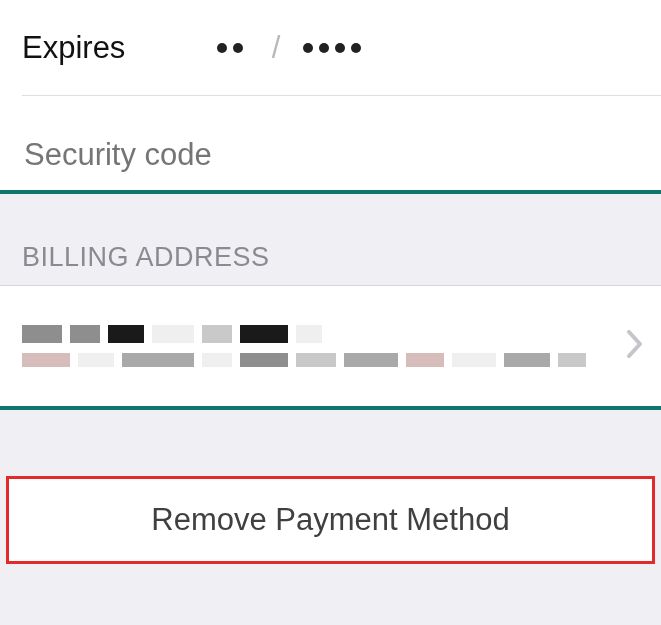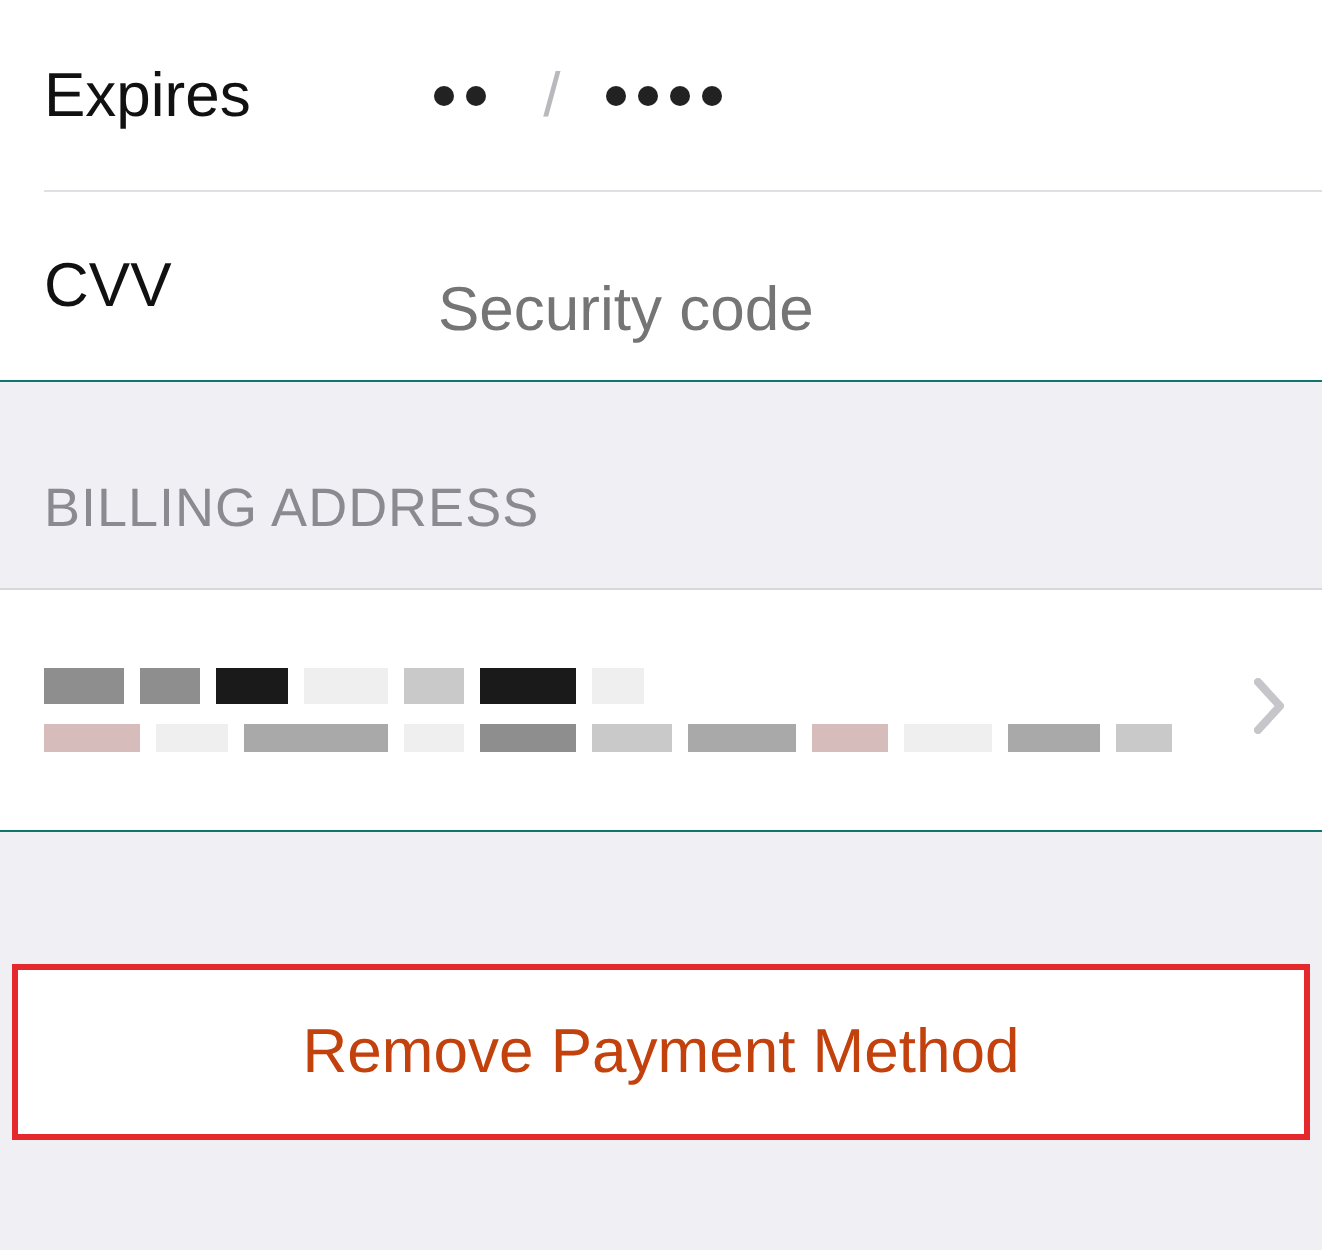--- a/index.html
+++ b/index.html
@@ -9,21 +9,21 @@
     width: 661px;
     height: 625px;
     background: #efeff4;
     font-family: -apple-system, "Helvetica Neue", Helvetica, Arial, sans-serif;
     color: #000;
     overflow: hidden;
   }
   .group {
     background: #fff;
     border-top: 1px solid #d7d7db;
-    border-bottom: 1px solid #0f766e;
+    border-bottom: 4px solid #0f766e;
   }
   .row {
     display: flex;
     align-items: center;
     padding: 0 22px;
     min-height: 95px;
     position: relative;
   }
   .row + .row::before {
     content: "";
@@ -54,21 +54,21 @@
     vertical-align: middle;
     margin-right: 6px;
   }
   .expires-value .slash {
     color: #b8b8bd;
     margin: 0 14px;
     font-size: 31px;
     vertical-align: middle;
   }
   .section-header {
-    padding: 48px 22px 24px 22px;
+    padding: 48px 22px 12px 22px;
     font-size: 27px;
     color: #8a8a90;
     letter-spacing: 0.5px;
   }
   .addr-row {
     display: flex;
     align-items: center;
     padding: 22px 18px 22px 22px;
     min-height: 120px;
   }
@@ -97,21 +97,21 @@
     border: 3px solid #e4282b;
     background: #fff;
     border-top: 3px solid #e4282b;
   }
   .remove-button {
     display: flex;
     align-items: center;
     justify-content: center;
     height: 82px;
     font-size: 31px;
-    color: #c2410c;
+    color: #404040;
     cursor: pointer;
   }
   
   .c1 { background: #8e8e8e; }
   .c2 { background: #1a1a1a; }
   .c3 { background: #c9c9c9; }
   .c4 { background: #efefef; }
   .c5 { background: #d6bdbc; }
   .c6 { background: #a9a9a9; }
 </style>
@@ -121,21 +121,20 @@
 <div class="group" style="border-top:none;">
   <div class="row">
     <div class="row-label">Expires</div>
     <div class="row-value expires-value">
       <span class="dot"></span><span class="dot"></span>
       <span class="slash">/</span>
       <span class="dot"></span><span class="dot"></span><span class="dot"></span><span class="dot"></span>
     </div>
   </div>
   <div class="row">
-    <div class="row-label">CVV</div>
     <input class="row-placeholder" style="border: none; outline: none; font-size: 31px; color: rgb(154, 154, 160); font-family: inherit; background: transparent; margin-top: 24px;" placeholder="Security code">
   </div>
 </div>
 
 <div class="section-header">BILLING ADDRESS</div>
 
 <div class="group">
   <div class="addr-row">
     <div class="addr-content">
       <div class="strip-line">

